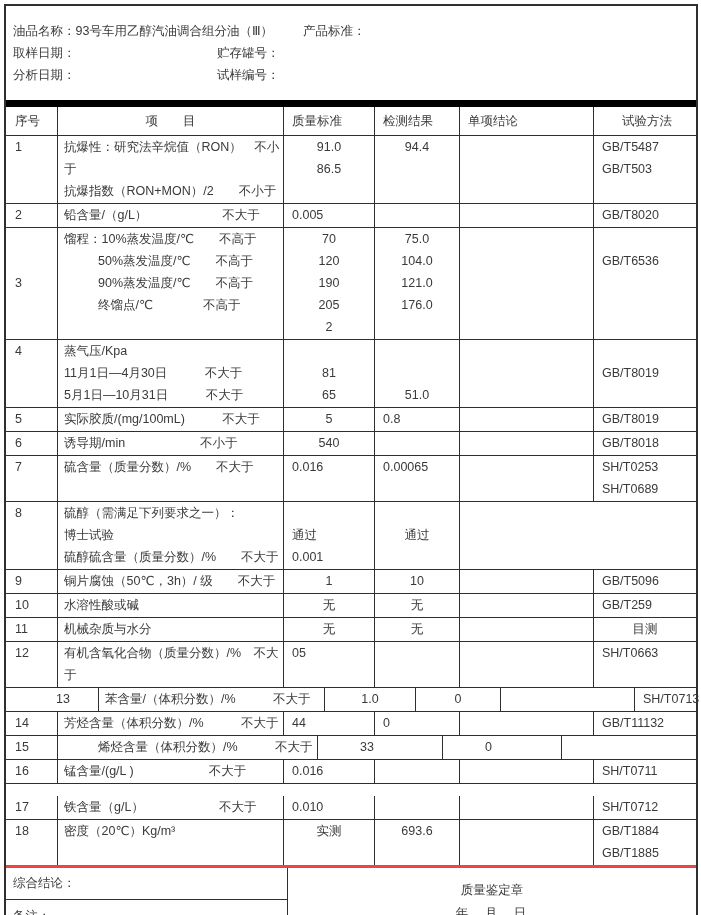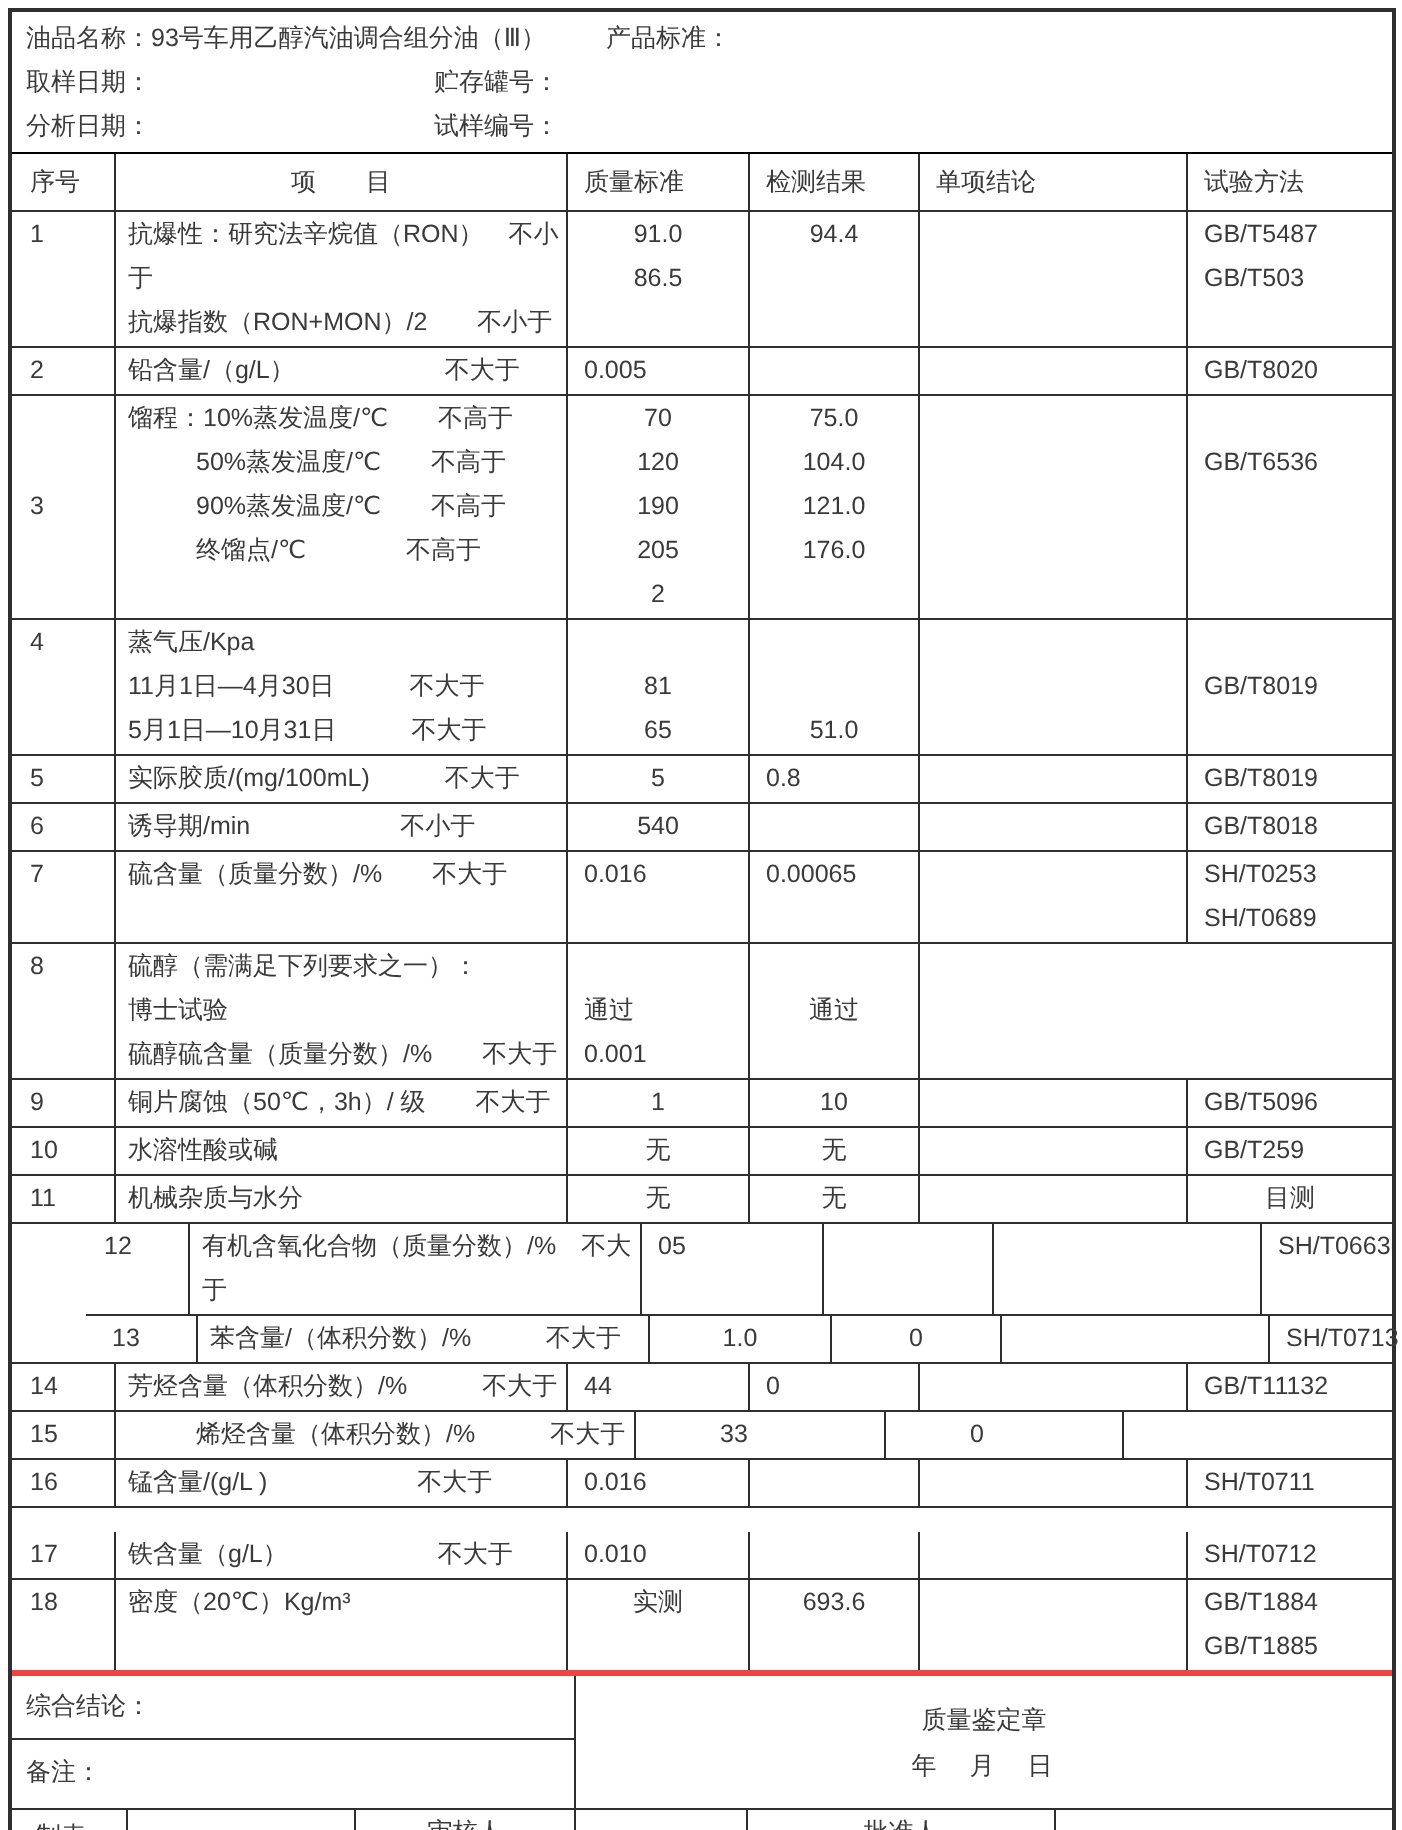--- a/index.html
+++ b/index.html
@@ -1,31 +1,31 @@
 <!DOCTYPE html>
 <html><head>
 <meta charset="utf-8">
 <style>
   html,body{margin:0;padding:0;background:#ffffff;width:701px;height:915px;
     font-family:"Liberation Sans","DejaVu Sans",sans-serif;color:#3a3a3a;}
   .sheet{position:absolute;left:4px;top:4px;width:690px;border:2px solid #2f2f2f;
     background:#fff;font-size:12.5px;box-sizing:content-box;}
   
-  .info{border-bottom:1px solid #000000;padding:2px 0;}
+  .info{border-bottom:7px solid #000000;padding:14px 0;}
   .info-line{height:22px;line-height:22px;position:relative;padding-left:7px;white-space:nowrap;}
   .info-right{position:absolute;left:297px;top:0;}
   .info-right.mid{left:211px;}
   
   .thead{display:grid;grid-template-columns:52px 226px 91px 85px 134px 102px;
     height:28px;border-bottom:1px solid #2f2f2f;}
   .thead .hcell{display:flex;align-items:center;border-right:1px solid #2f2f2f;
     padding-left:8px;overflow:hidden;}
   .thead .hcell:first-child{padding-left:9px;}
   .thead .hcell.center{justify-content:center;padding-left:0;}
-  .thead .hcell:last-child{border-right:none;}
+  .thead .hcell:last-child{border-right:none;margin-left:20px;}
   
   .trow{display:grid;grid-template-columns:52px 226px 91px 85px 134px 102px;
     border-bottom:1px solid #2f2f2f;}
   .trow:last-child{border-bottom:none;}
   .cell{border-right:1px solid #2f2f2f;overflow:hidden;}
   .cell:last-child{border-right:none;}
   .line{height:22px;line-height:22px;white-space:nowrap;overflow:hidden;}
   .a-left .line{padding-left:8px;}
   .a-center .line{text-align:center;padding-left:0;}
   .c-no .line{padding-left:9px;}
@@ -349,21 +349,21 @@
         <div class="cell c-res a-center">
           <div class="line">无</div>
         </div>
         <div class="cell c-con a-left">
           <div class="line"></div>
         </div>
         <div class="cell c-met a-center">
           <div class="line">目测</div>
         </div>
       </div>
-      <div class="trow" style="min-height: 45px; margin-left: 37px;">
+      <div class="trow" style="min-height: 45px;">
         <div class="cell c-no">
           <div class="line">12</div>
           <div class="line"></div>
         </div>
         <div class="cell c-item">
           <div class="line">有机含氧化合物（质量分数）/%　不大</div>
           <div class="line">于</div>
         </div>
         <div class="cell c-std a-left">
           <div class="line">05</div>

